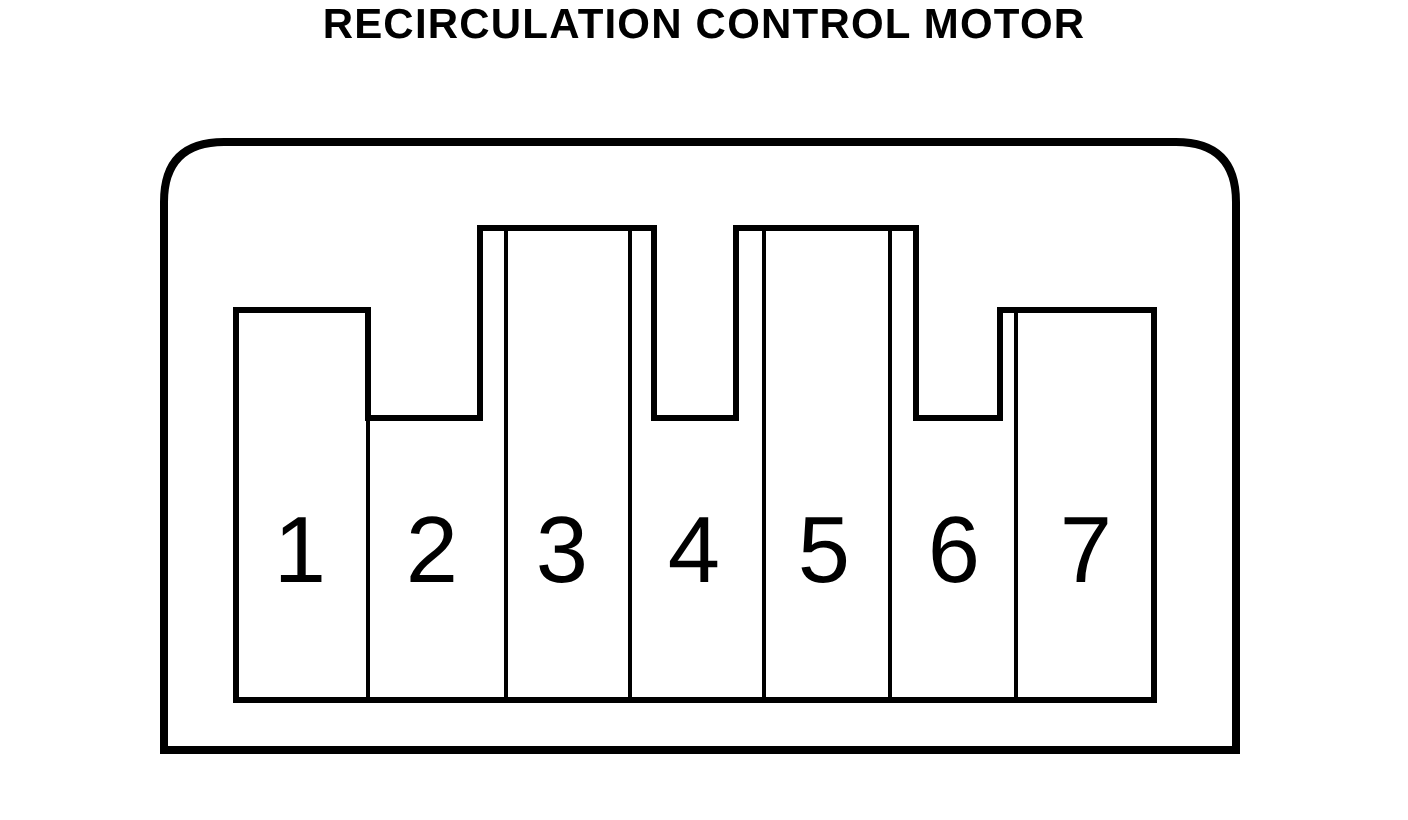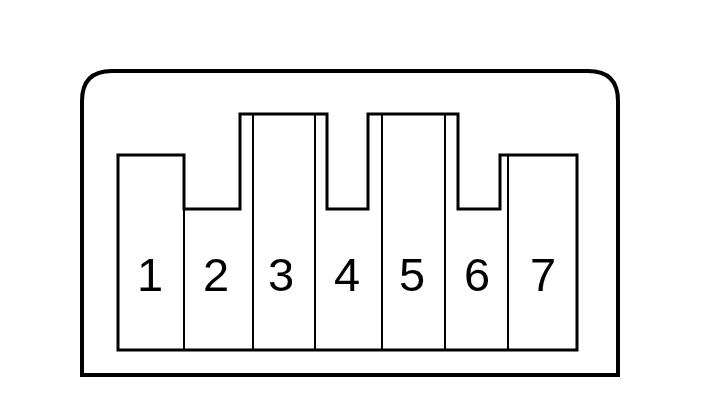--- a/index.html
+++ b/index.html
@@ -37,20 +37,21 @@
     font-family: "Liberation Sans", sans-serif;
     font-size: 47px;
     font-weight: 400;
   }
 </style>
 </head>
 <body>
 
 <div class="canvas">
 
+  <div class="diagram-title">RECIRCULATION CONTROL MOTOR</div>
 
   <svg class="diagram-svg" width="704" height="410" viewBox="0 0 704 410">
 
     <path d="M 112 71 L 588 71 Q 618 71 618 101 L 618 375 L 82 375 L 82 101 Q 82 71 112 71 Z" fill="none" stroke-width="4" stroke="#000000"></path>
 
     <path d="M 118 350 L 118 155 L 184 155 L 184 209 L 240 209 L 240 114 L 327 114 L 327 209 L 368 209 L 368 114 L 458 114 L 458 209 L 500 209 L 500 155 L 577 155 L 577 350 Z" fill="none" stroke-width="3" stroke-linejoin="miter" stroke="#000000"></path>
 
     <line x1="184" y1="155" x2="184" y2="350" stroke-width="2" stroke="#000000"></line>
     <line x1="253" y1="114" x2="253" y2="350" stroke-width="2" stroke="#000000"></line>
     <line x1="315" y1="114" x2="315" y2="350" stroke-width="2" stroke="#000000"></line>

